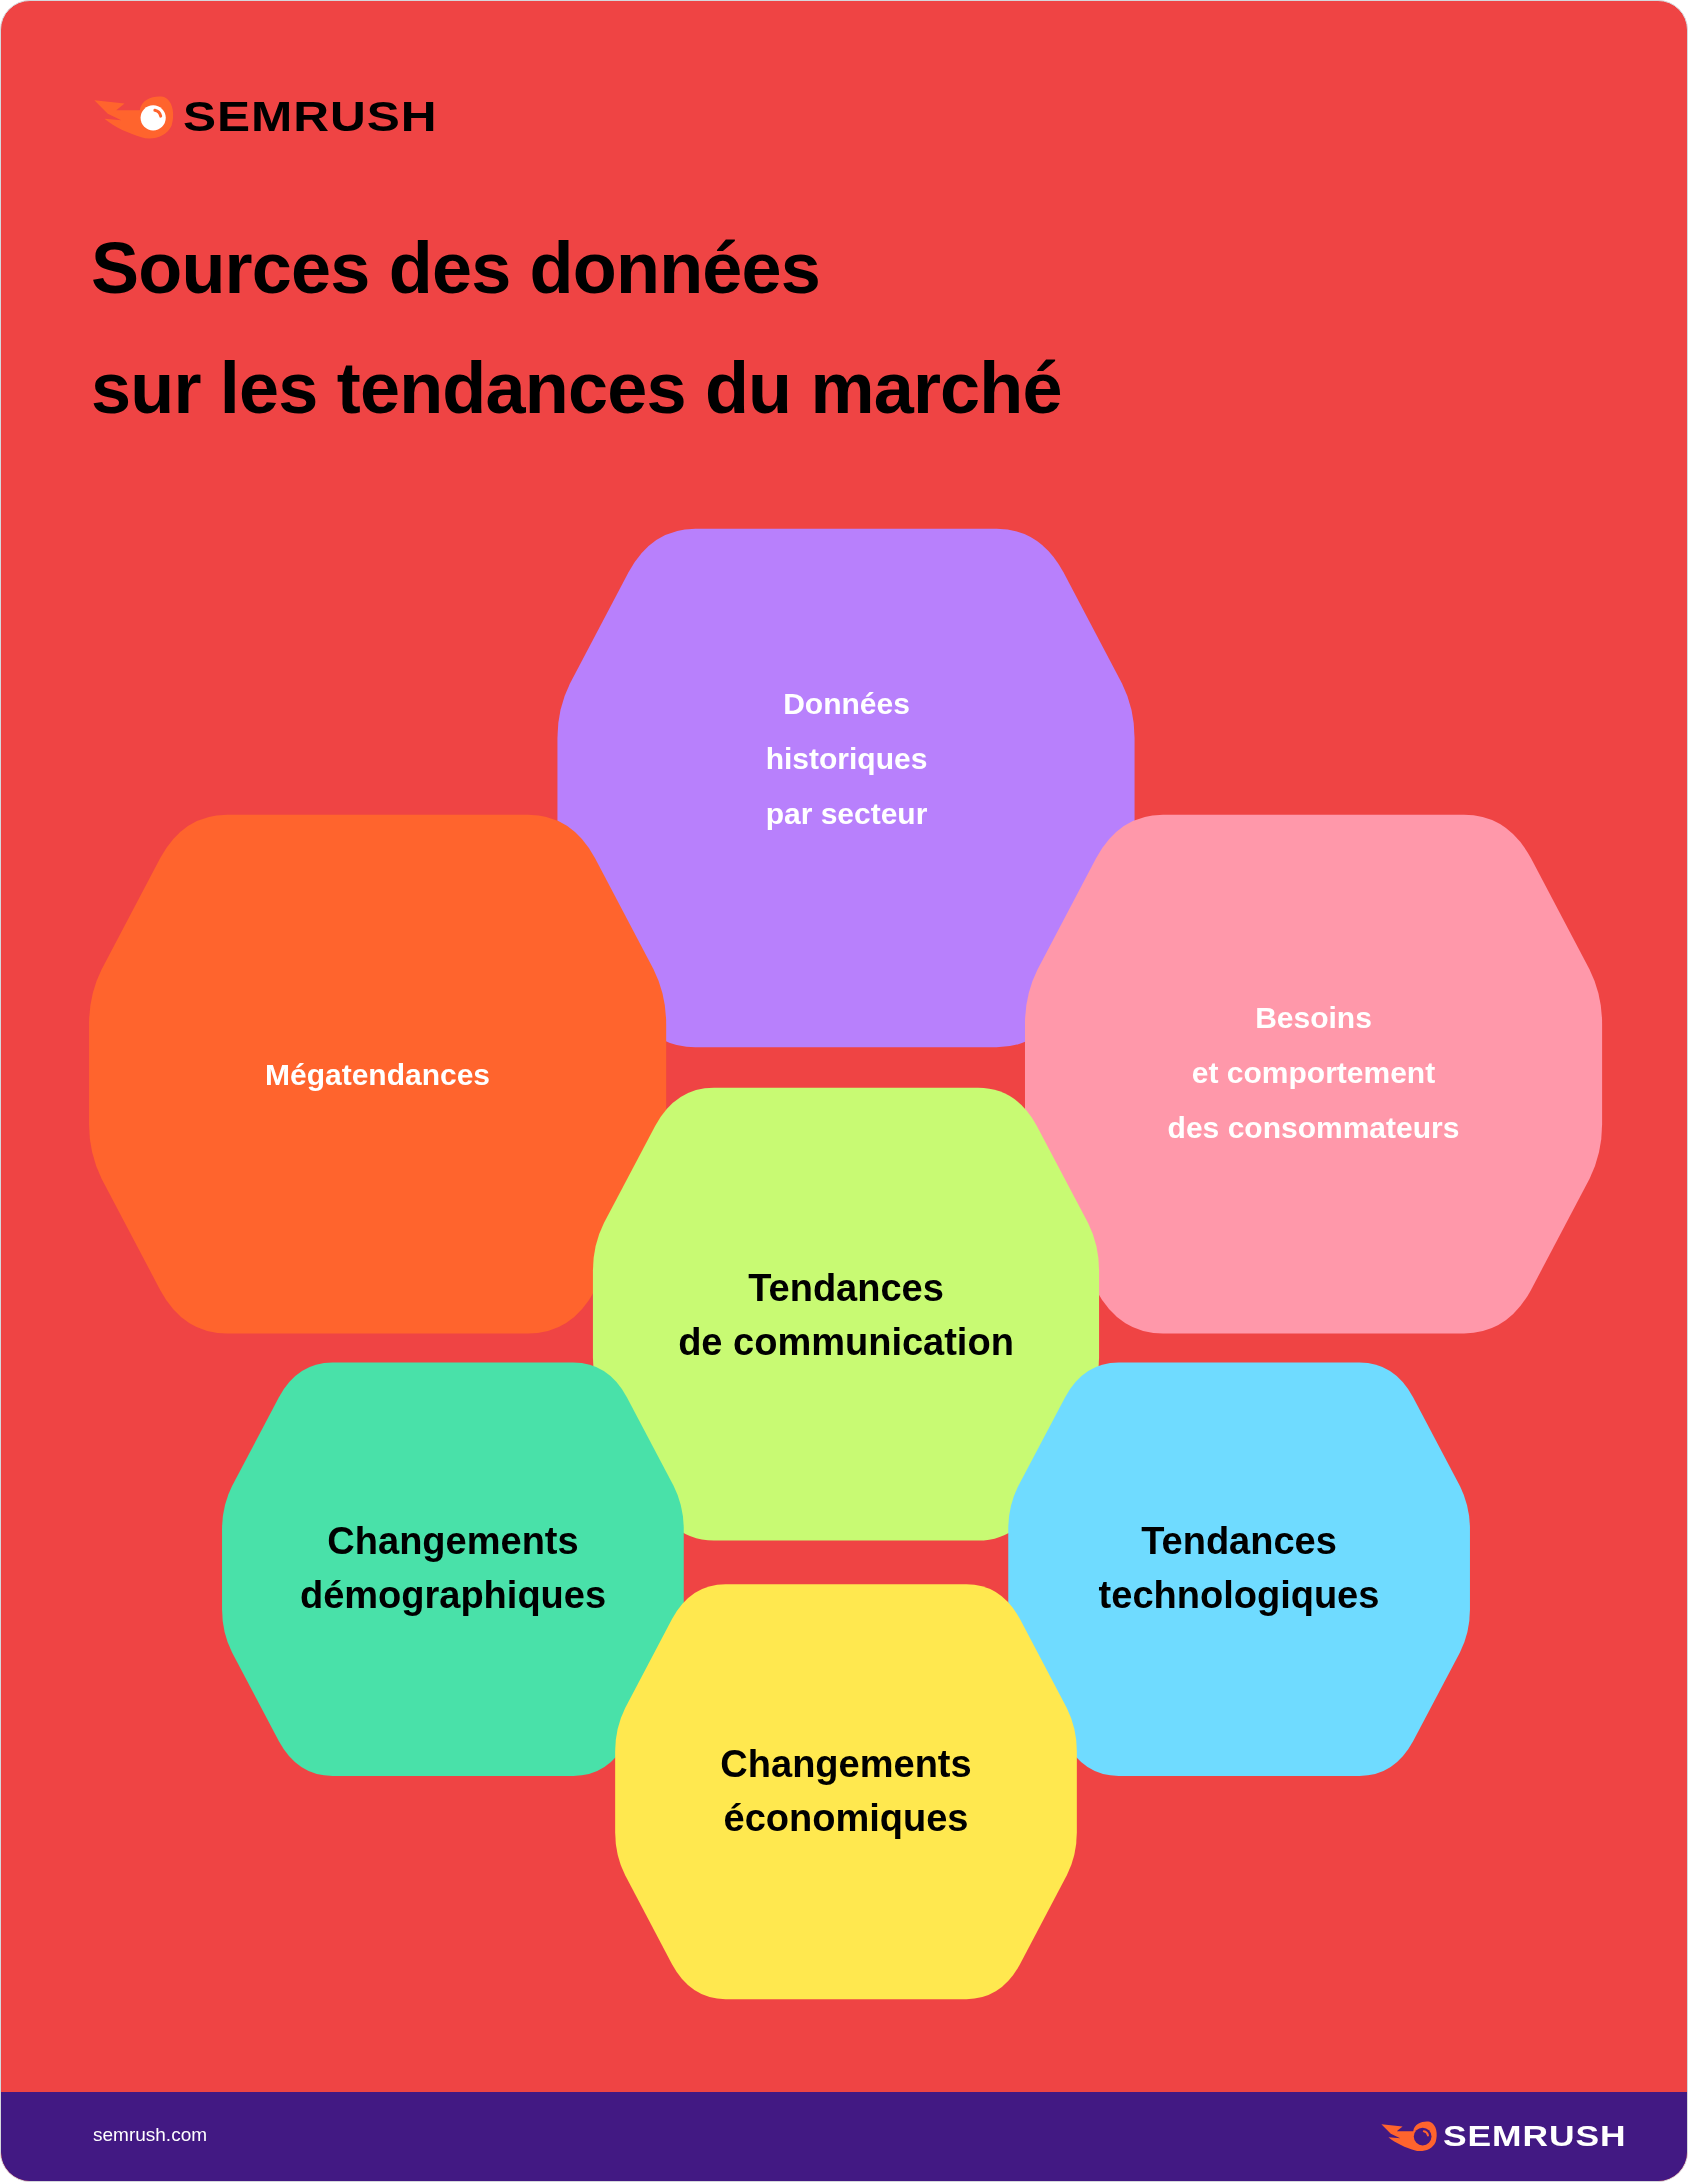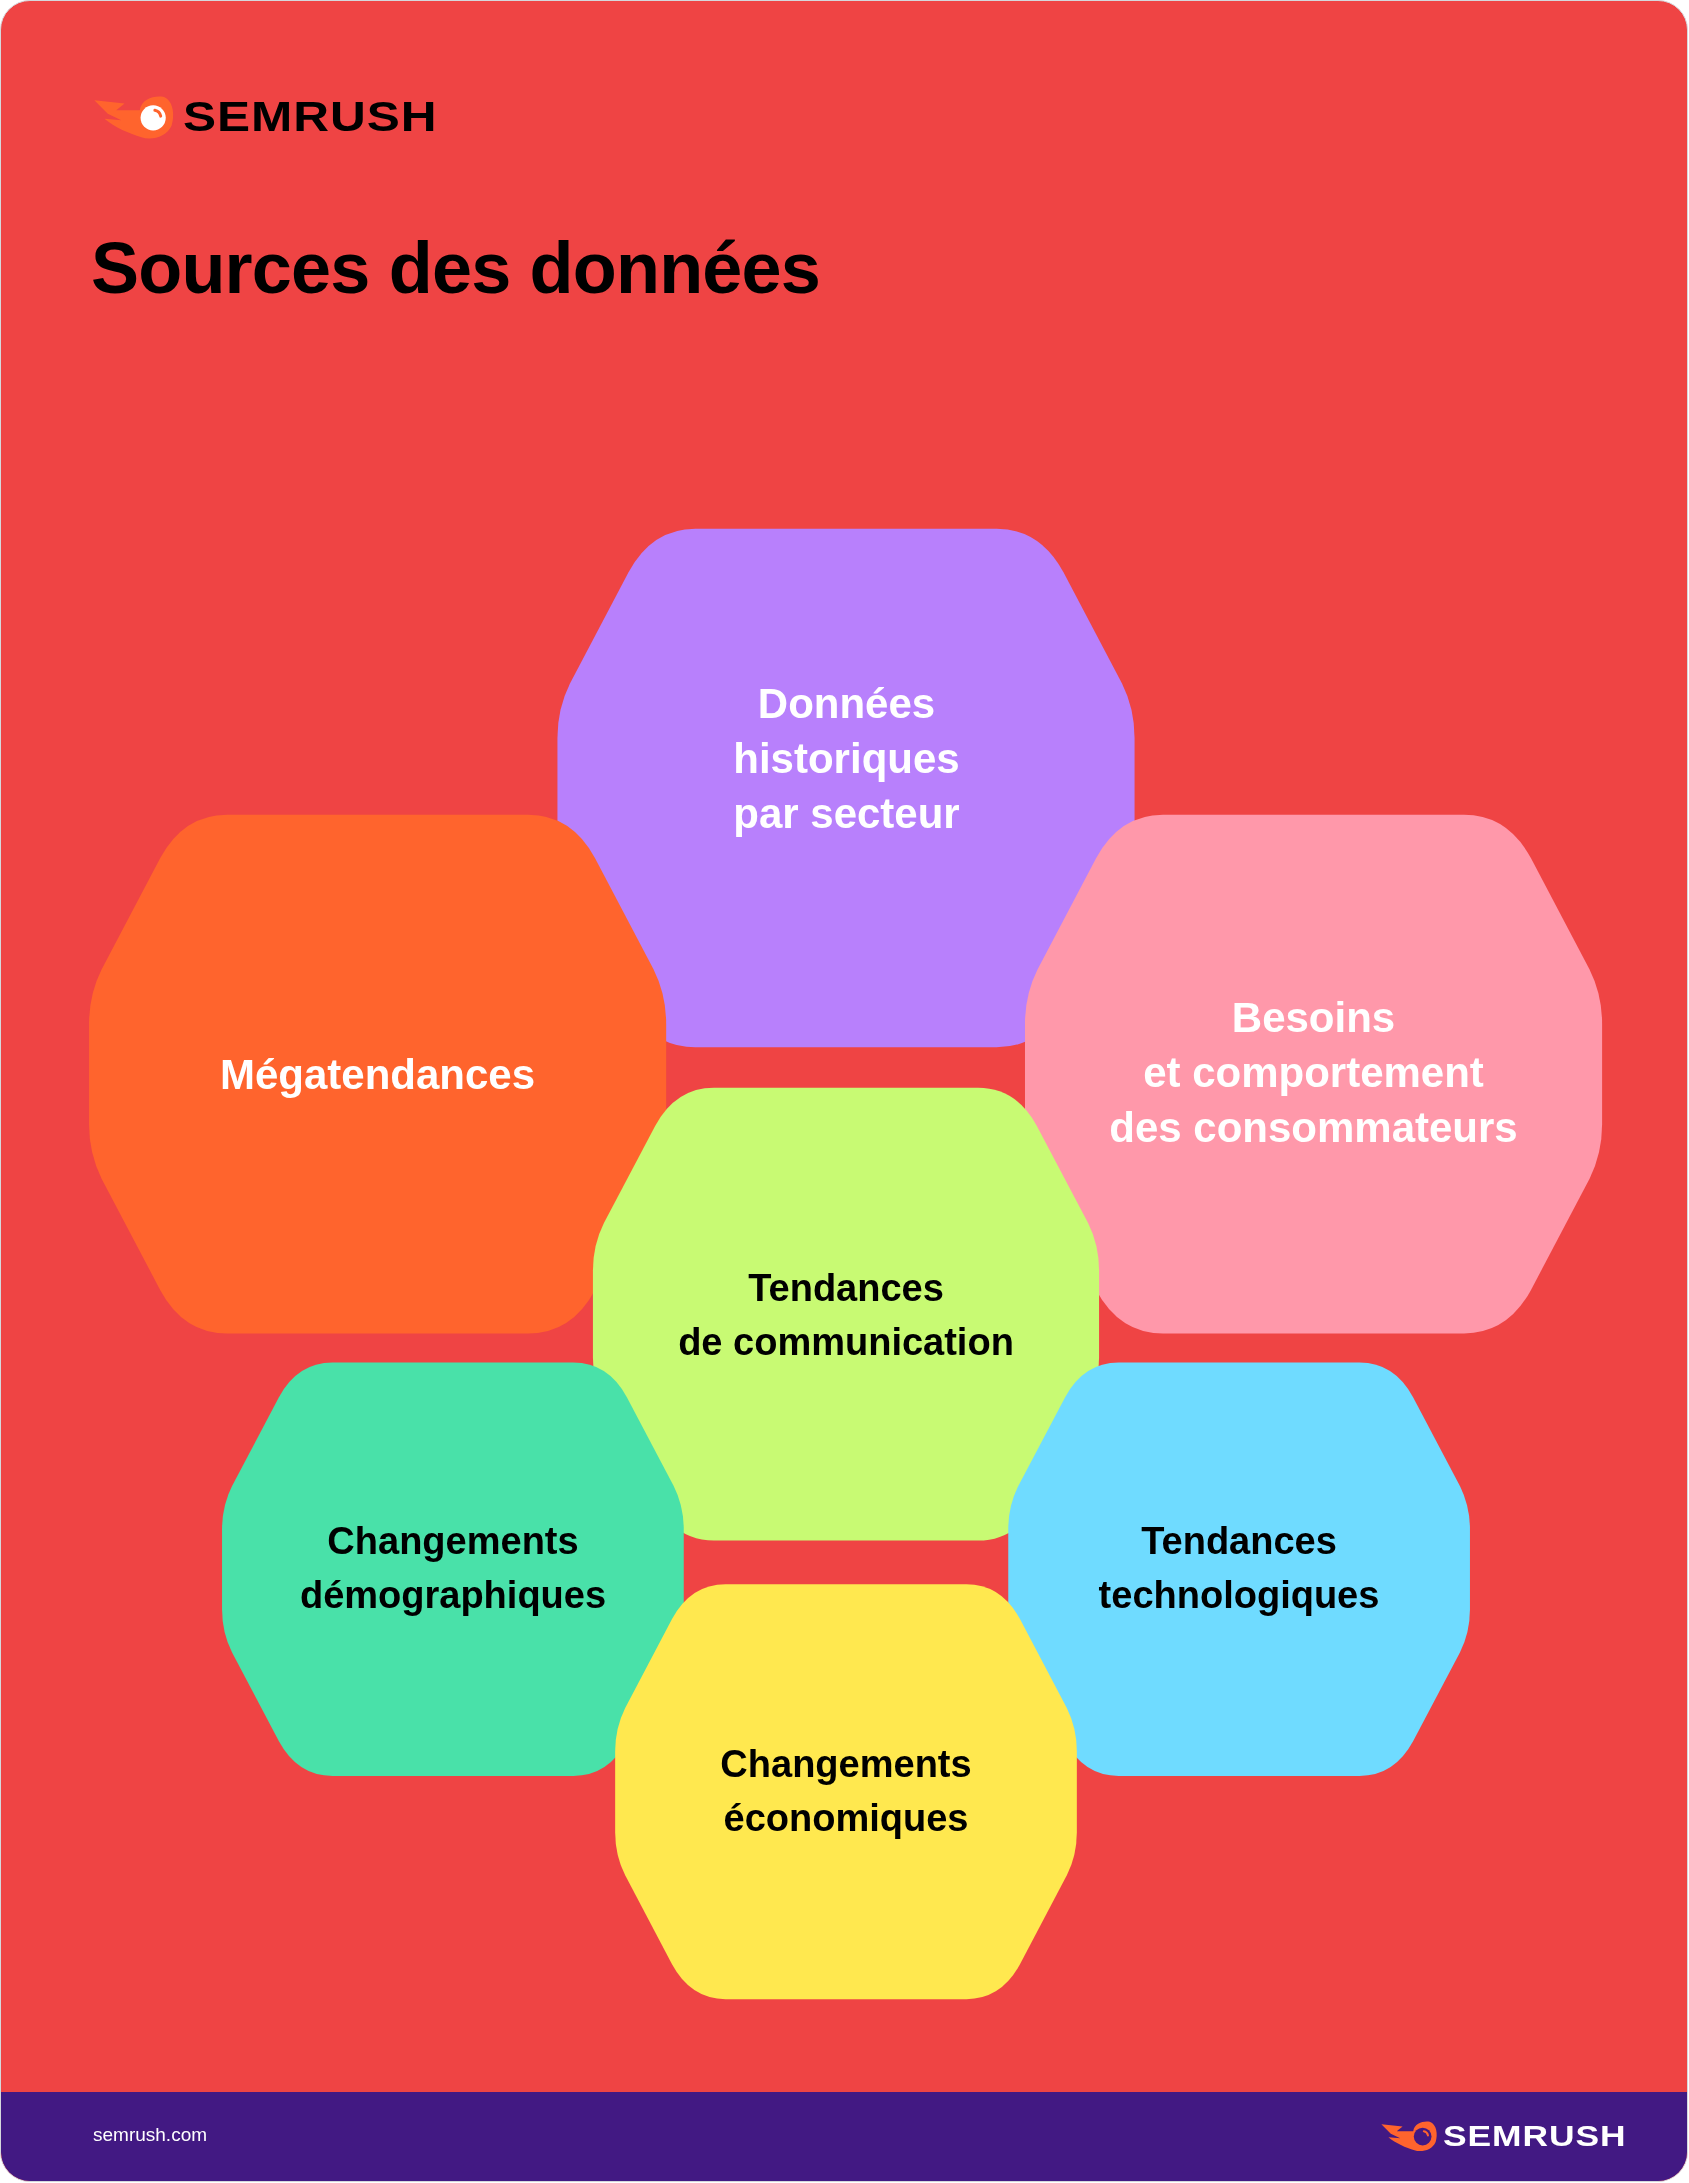--- a/index.html
+++ b/index.html
@@ -11,21 +11,21 @@
   .logo .word { font-weight: 900; letter-spacing: 0.8px; }
   .top-logo { left: 90px; top: 89px; height: 54px; }
   .top-logo svg { width: 84px; height: 54px; }
   .top-logo .word { font-size: 42px; color: #000000; margin-left: 8.4px; transform: scaleX(1.18); transform-origin: left center; }
   .title { position: absolute; left: 90px; top: 207px; margin: 0;
            font-size: 72px; line-height: 120px; font-weight: 700; color: #000000;
            letter-spacing: -0.8px; }
   .title span { display: block; }
   .hexes { position: absolute; left: 0; top: 0; width: 1690px; height: 2091px; }
   .hex-label { position: absolute; display: flex; align-items: center; justify-content: center;
-               text-align: center; font-weight: 700; font-size: 42px; line-height: 55px; }
+               text-align: center; font-weight: 700; font-size: 30px; line-height: 55px; }
   .hex-label span { display: block; white-space: nowrap; }
   .footer { position: absolute; left: 0; top: 2091px; width: 1690px; height: 92px;
             background: #421983; border-radius: 0 0 30px 30px; }
   .footer-url { position: absolute; left: 92px; top: 32px; font-size: 19px; color: #ffffff; }
   .footer-logo { right: 92px; top: 25px; height: 38px; }
   .footer-logo svg { width: 59px; height: 38px; }
   .footer-logo .word { font-size: 30px; color: #ffffff; margin-left: 5px; transform: scaleX(1.18); transform-origin: left center; }
 </style>
 </head>
 <body>
@@ -36,20 +36,21 @@
     <svg viewBox="0 0 100 64">
       <path d="M4 12 L40 16 L30 24 L58 24 C60 10 76 6 86 8 C98 12 100 30 96 42 C90 56 72 60 60 56 C46 52 28 44 16 34 L36 36 L20 28 Z" fill="#FF642D"></path>
       <circle cx="74" cy="33" r="15" fill="#ffffff"></circle>
       <path d="M76 24 A9 9 0 0 1 83 31" stroke="#FF642D" stroke-width="3.5" fill="none" stroke-linecap="round"></path>
     </svg>
     <span class="word">SEMRUSH</span>
   </div>
 
   <h1 class="title">
     <span>Sources des données</span>
+    <span>sur les tendances du marché</span>
   </h1>
 
   <svg class="hexes" viewBox="0 0 2020 2500">
     <defs>
 
       <path id="hexL" d="M -180 -310 L 180 -310 Q 232 -310 260 -258 L 330 -125 Q 345 -95 345 -60 L 345 60 Q 345 95 330 125 L 260 258 Q 232 310 180 310 L -180 310 Q -232 310 -260 258 L -330 125 Q -345 95 -345 60 L -345 -60 Q -345 -95 -330 -125 L -260 -258 Q -232 -310 -180 -310 Z"></path>
     </defs>
     <g>
       <use href="#hexL" transform="translate(1010 941)" fill="#B880FC"></use>
     </g>

